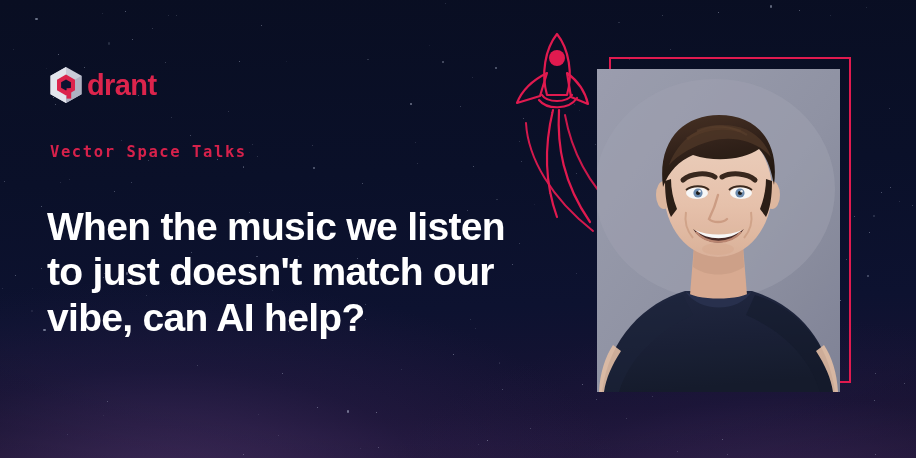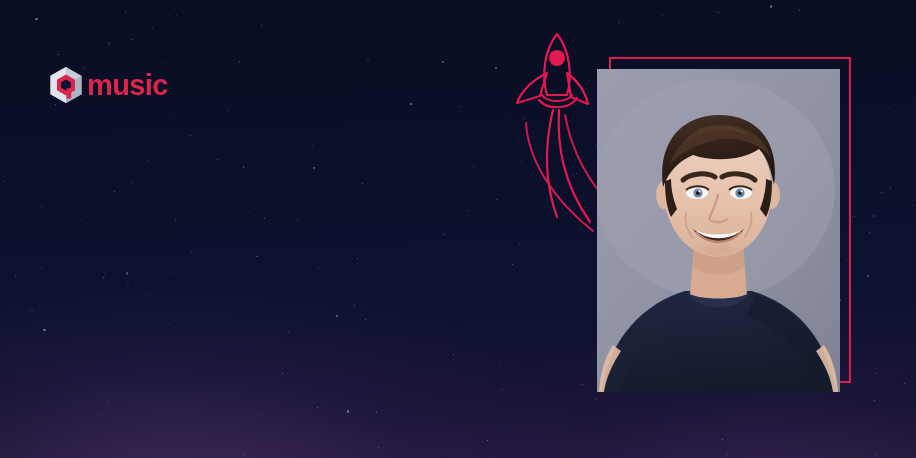--- a/index.html
+++ b/index.html
@@ -341,24 +341,26 @@
 
         <polygon points="32.5,9.8 32.5,28.2 17,37 17,28.5 25.4,23.7 25.4,13.9" fill="#aeb2c2"></polygon>
 
         <polygon points="17,8.6 26,13.8 26,24.2 17,29.4 8,24.2 8,13.8" fill="#dc244c"></polygon>
 
         <polygon points="17,13.4 21.9,16.2 21.9,21.8 17,24.6 12.1,21.8 12.1,16.2" fill="#0d1230"></polygon>
 
         <rect x="17.6" y="22.2" width="4.6" height="10.4" fill="#dc244c"></rect>
       </svg>
     </span>
-    <span class="logo-word">music</span>
+    <span class="logo-word">drant</span>
   </div>
 
-
+  <div class="eyebrow">Vector Space Talks</div>
+
+  <h1 class="headline">When the music we listen to just doesn't match our vibe, can AI help?</h1>
 
   <div class="rocket">
     <svg viewBox="0 0 130 230" xmlns="http://www.w3.org/2000/svg" fill="none" stroke="#e01a4f" stroke-width="2.2" stroke-linecap="round" stroke-linejoin="round">
 
       <path d="M52 77 C46 56 50 31 62 16 C74 31 78 56 72 77 Z"></path>
 
       <path d="M52 55 C38 62 27 72 22 85 L45 78 Z"></path>
 
       <path d="M72 55 C83 63 90 73 93 86 L76 79 Z"></path>
 

